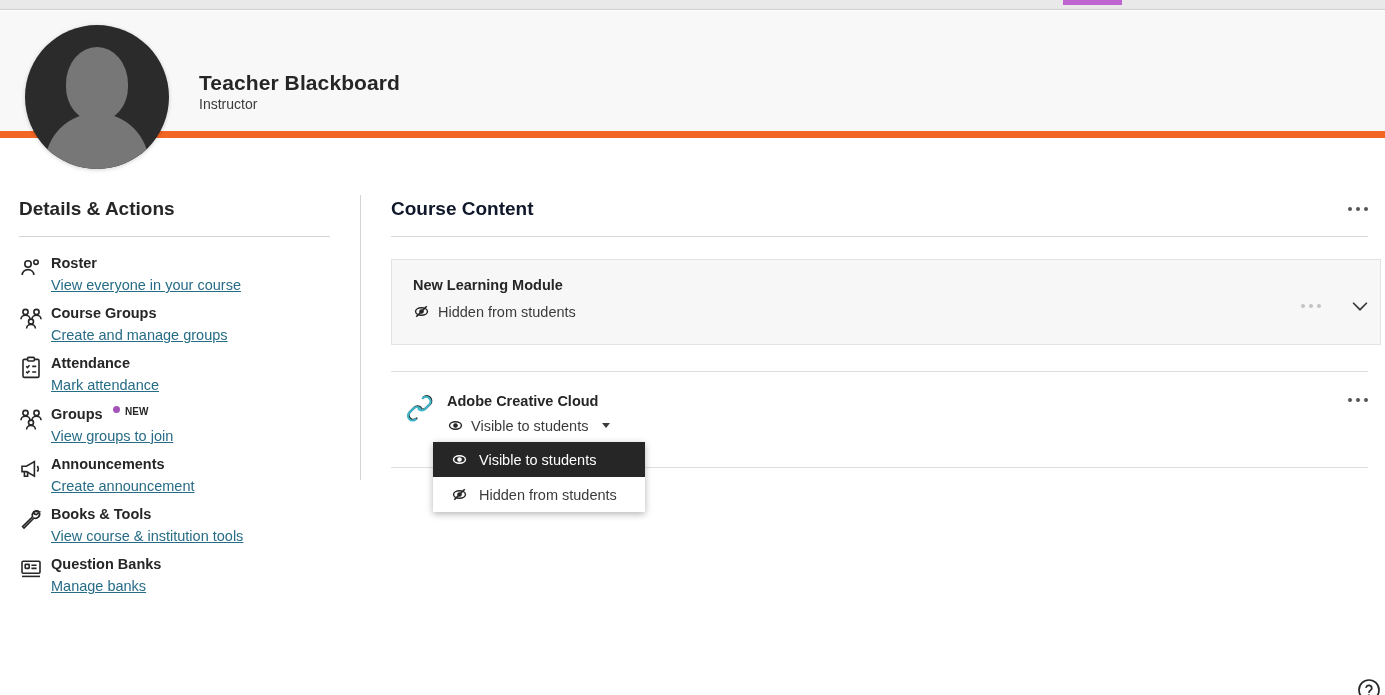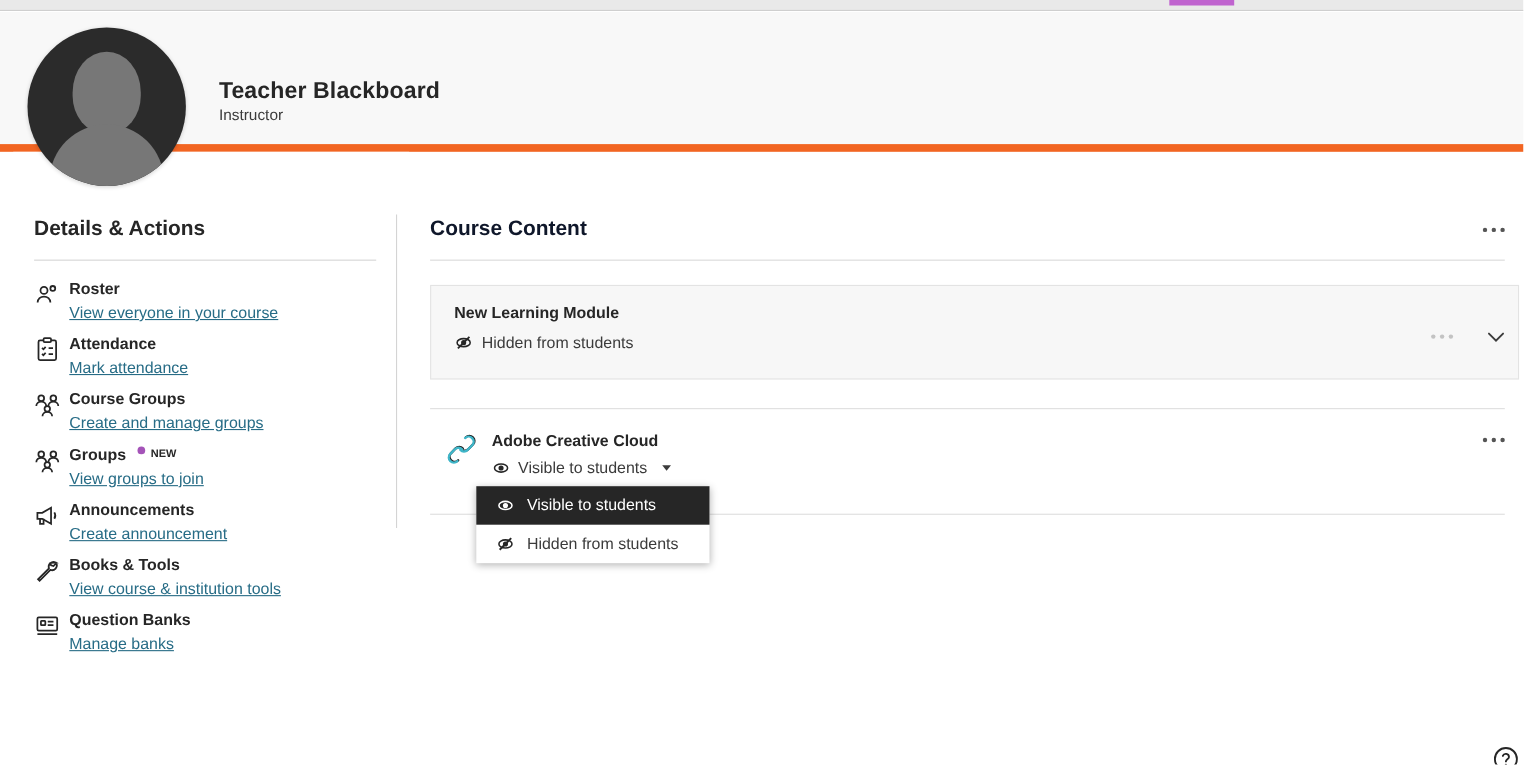--- a/index.html
+++ b/index.html
@@ -51,21 +51,21 @@
   .profile-name {
     position: absolute; left: 199px; top: 60px;
     font-size: 21px; font-weight: bold; color: #262626; letter-spacing: .1px;
   }
   .profile-role {
     position: absolute; left: 199px; top: 85px;
     font-size: 14px; color: #3b3b3b;
   }
 
   
-  .sidebar { position: absolute; left: 12px; top: 138px; width: 360px; height: 557px; background:#fff; }
+  .sidebar { position: absolute; left: 0; top: 138px; width: 360px; height: 557px; background:#fff; }
   .sidebar-title {
     position: absolute; left: 19px; top: 60px;
     font-size: 19px; font-weight: bold; color: #262626;
   }
   .sidebar-rule {
     position: absolute; left: 19px; top: 98px; width: 311px; height: 1px;
     background: #d4d4d4;
   }
   .side-list { position: absolute; left: 0; top: 113px; width: 360px; }
   .side-item { position: relative; height: 50.2px; }
@@ -202,48 +202,48 @@
       <div class="side-item">
         <span class="side-icon">
           <svg viewBox="0 0 24 24" fill="none" stroke="#262626" stroke-width="1.6">
             <circle cx="9" cy="8" r="3.2"></circle>
               <path d="M3.2 19c0-3.2 2.6-5.4 5.8-5.4s5.8 2.2 5.8 5.4"></path>
             <circle cx="17" cy="6.2" r="2.2"></circle>
           </svg>
         </span>
         <span class="side-label">Roster</span>
         <span class="side-link">View everyone in your course</span>
-      </div>
-
-      <div class="side-item">
-        <span class="side-icon">
-          <svg viewBox="0 0 24 24" fill="none" stroke="#262626" stroke-width="1.6">
-            <rect x="4" y="3.4" width="16" height="18" rx="1.4"></rect>
-            <rect x="8.6" y="1.4" width="6.8" height="3.6" rx="1" fill="#fff"></rect>
-            <path d="M7.2 10.2l1.3 1.3 2-2.2M7.2 15.6l1.3 1.3 2-2.2"></path>
-            <path d="M13.2 10.4h4M13.2 16h4"></path>
-          </svg>
-        </span>
-        <span class="side-label">Attendance</span>
-        <span class="side-link">Mark attendance</span>
       </div>
 
       <div class="side-item">
         <span class="side-icon">
           <svg viewBox="0 0 24 24" fill="none" stroke="#262626" stroke-width="1.6">
             <circle cx="6.5" cy="6" r="2.6"></circle>
               <circle cx="17.5" cy="6" r="2.6"></circle>
             <path d="M2 13.2c0-2.4 2-4 4.5-4s4.5 1.6 4.5 4"></path>
             <path d="M13 13.2c0-2.4 2-4 4.5-4s4.5 1.6 4.5 4"></path>
             <circle cx="12" cy="15.6" r="2.5"></circle>
             <path d="M7.6 22.4c0-2.4 2-4 4.4-4s4.4 1.6 4.4 4"></path>
           </svg>
         </span>
         <span class="side-label">Course Groups</span>
         <span class="side-link">Create and manage groups</span>
+      </div>
+
+      <div class="side-item">
+        <span class="side-icon">
+          <svg viewBox="0 0 24 24" fill="none" stroke="#262626" stroke-width="1.6">
+            <rect x="4" y="3.4" width="16" height="18" rx="1.4"></rect>
+            <rect x="8.6" y="1.4" width="6.8" height="3.6" rx="1" fill="#fff"></rect>
+            <path d="M7.2 10.2l1.3 1.3 2-2.2M7.2 15.6l1.3 1.3 2-2.2"></path>
+            <path d="M13.2 10.4h4M13.2 16h4"></path>
+          </svg>
+        </span>
+        <span class="side-label">Attendance</span>
+        <span class="side-link">Mark attendance</span>
       </div>
 
       <div class="side-item">
         <span class="side-icon">
           <svg viewBox="0 0 24 24" fill="none" stroke="#262626" stroke-width="1.6">
             <circle cx="6.5" cy="6" r="2.6"></circle>
               <circle cx="17.5" cy="6" r="2.6"></circle>
             <path d="M2 13.2c0-2.4 2-4 4.5-4s4.5 1.6 4.5 4"></path>
             <path d="M13 13.2c0-2.4 2-4 4.5-4s4.5 1.6 4.5 4"></path>
             <circle cx="12" cy="15.6" r="2.5"></circle>

